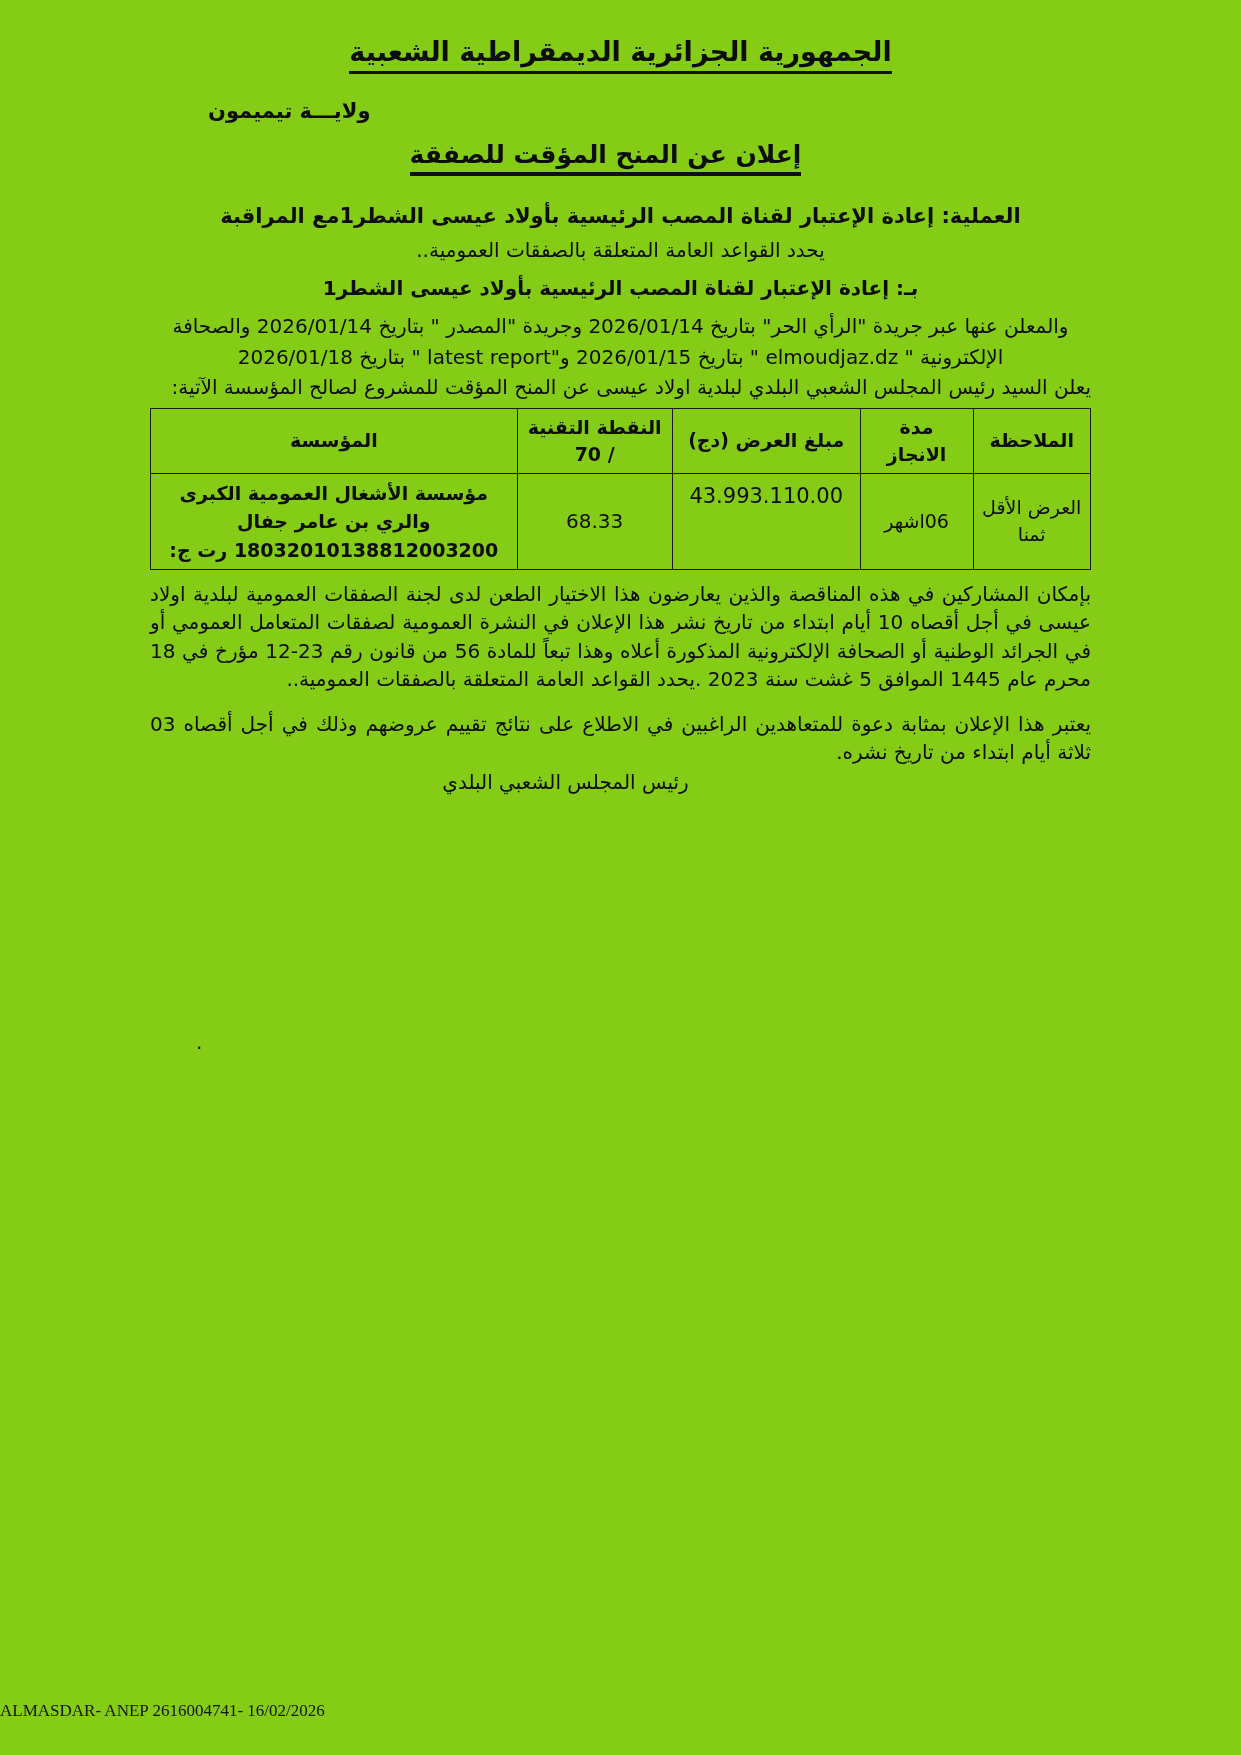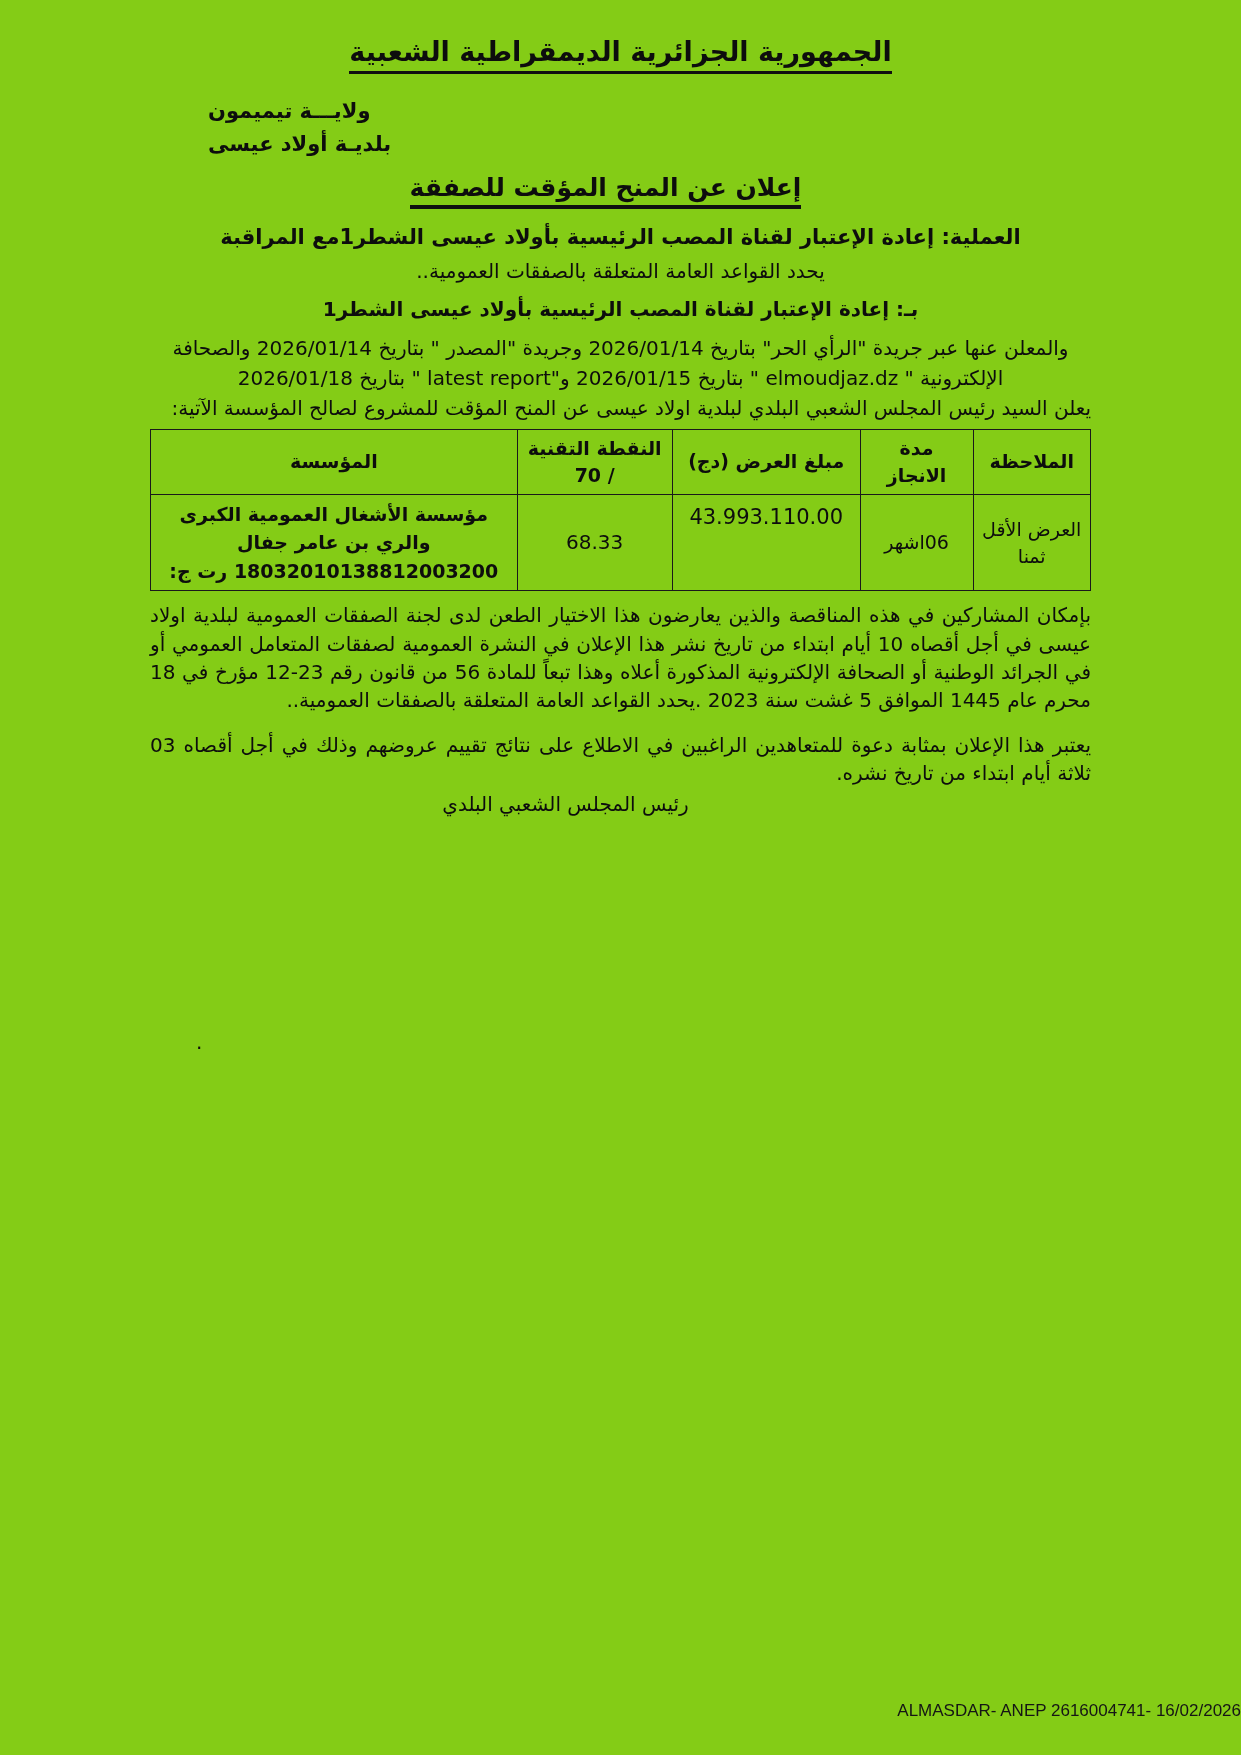--- a/index.html
+++ b/index.html
@@ -69,21 +69,21 @@
     display: inline-block;
     unicode-bidi: embed;
   }
 
   
   .doc-title {
     text-align: center;
     font-size: 25px;
     font-weight: bold;
     margin-top: 12px;
-    margin-bottom: 20px;
+    margin-bottom: 32px;
     padding-right: 30px;
   }
   .doc-title span {
     border-bottom: 4px solid #101010;
     padding-bottom: 3px;
   }
 
   
   .op-line {
     text-align: center;
@@ -177,40 +177,39 @@
     top: 1030px;
     font-size: 20px;
   }
 
   
   .footer {
     position: absolute;
     bottom: 34px;
     left: 0;
     right: 0;
-    text-align: right;
+    text-align: left;
     font-size: 17px;
     direction: ltr;
-    font-family: Liberation Sans, sans-serif;
+    font-family: Liberation Serif, serif;
     color: #151515;
   }
 </style>
 </head>
 <body>
 
 <div class="page">
   <div class="inner">
 
     <div class="republic">
       <span>الجمهورية الجزائرية الديمقراطية الشعبية</span>
     </div>
 
     <div class="admin-block">
       <div class="admin-line">ولايـــة تيميمون</div>
-      <div class="admin-line">بلديـة أولاد عيسى</div>
     </div>
 
 
     <div class="doc-title">
       <span>إعلان عن المنح المؤقت للصفقة</span>
     </div>
 
     <div class="op-line">العملية: إعادة الإعتبار لقناة المصب الرئيسية بأولاد عيسى الشطر1مع المراقبة</div>
 
     <div class="para c">يحدد القواعد العامة المتعلقة بالصفقات العمومية..</div>

